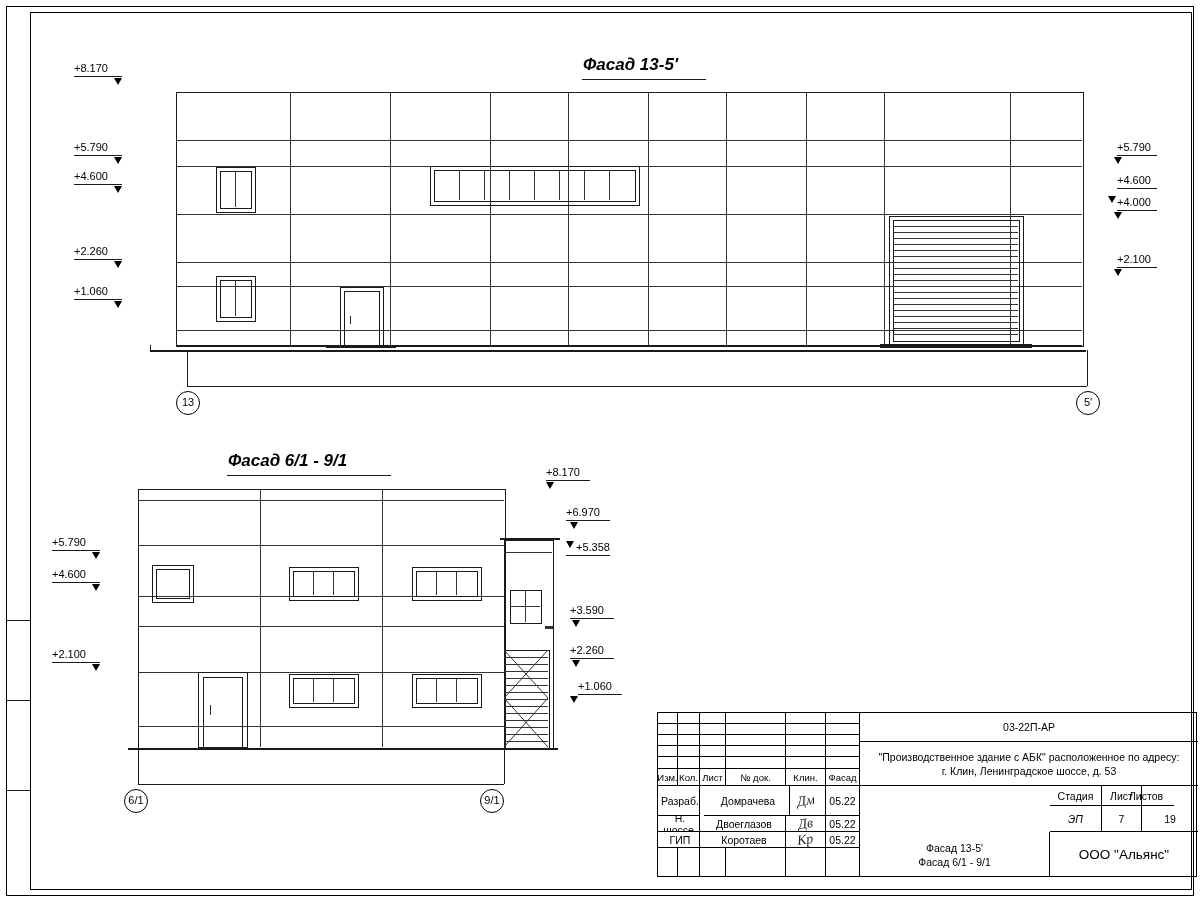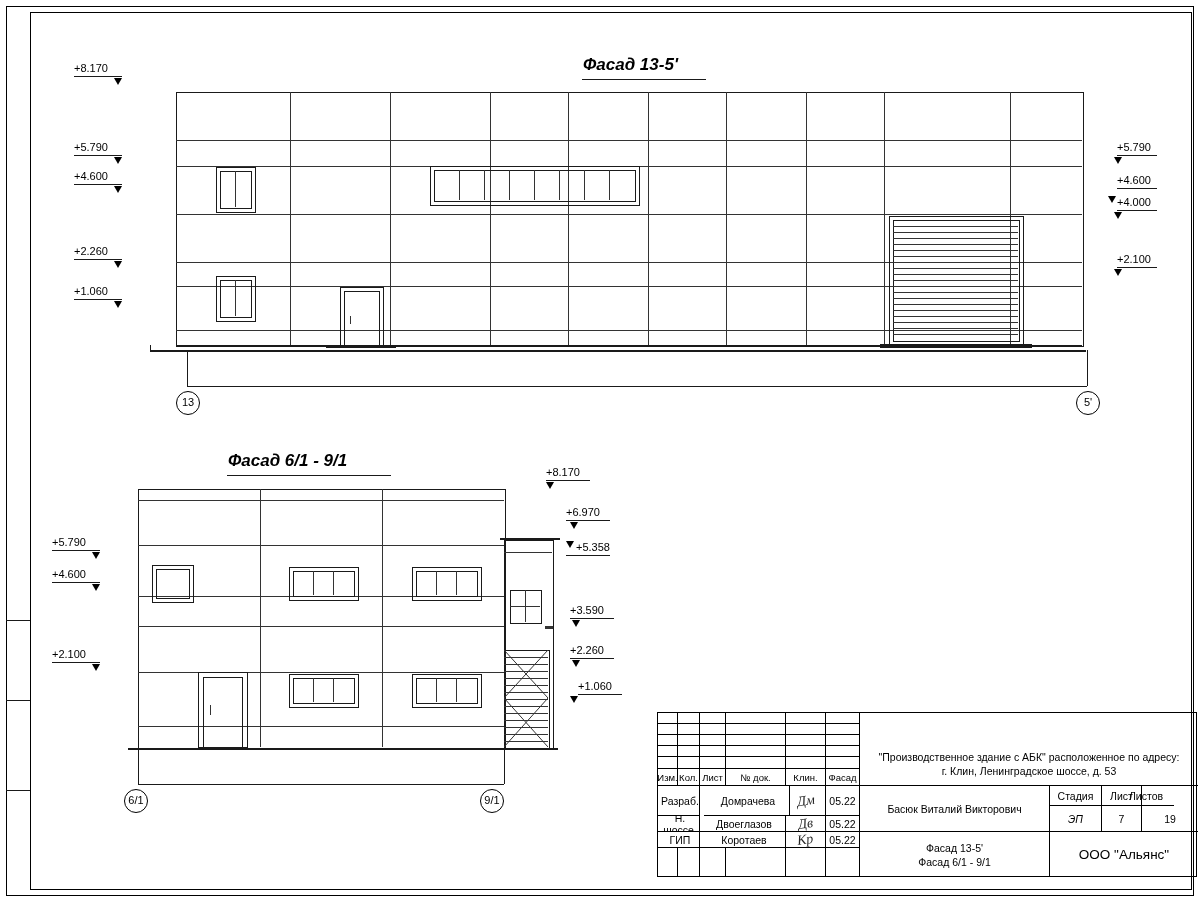--- a/index.html
+++ b/index.html
@@ -300,20 +300,21 @@
     <div class="c" style="left:128px;top:33px;width:40px;height:11px;"></div>
     <div class="c" style="left:168px;top:33px;width:34px;height:11px;"></div>
 
     <div class="c" style="left:0;top:44px;width:20px;height:12px;"></div>
     <div class="c" style="left:20px;top:44px;width:22px;height:12px;"></div>
     <div class="c" style="left:42px;top:44px;width:26px;height:12px;"></div>
     <div class="c" style="left:68px;top:44px;width:60px;height:12px;"></div>
     <div class="c" style="left:128px;top:44px;width:40px;height:12px;"></div>
     <div class="c" style="left:168px;top:44px;width:34px;height:12px;"></div>
 
+    <div class="c big" style="left:202px;top:0;width:338px;height:29px;border-right:none;">03-22П-АР</div>
 
     <div class="c" style="left:202px;top:29px;width:338px;height:44px;border-right:none;flex-direction:column;line-height:14px;">
       <span>"Производственное здание с АБК" расположенное по адресу:</span>
       <span>г. Клин, Ленинградское шоссе, д. 53</span>
     </div>
 
     <div class="c" style="left:0;top:56px;width:20px;height:17px;font-size:9.5px;">Изм.</div>
     <div class="c" style="left:20px;top:56px;width:22px;height:17px;font-size:9.5px;">Кол.</div>
     <div class="c" style="left:42px;top:56px;width:26px;height:17px;font-size:9.5px;">Лист</div>
     <div class="c" style="left:68px;top:56px;width:60px;height:17px;font-size:9.5px;">№ док.</div>
@@ -341,21 +342,20 @@
       </div>
     <div class="c" style="left:168px;top:119px;width:34px;height:16px;">05.22</div>
 
     <div class="c nbb" style="left:0;top:135px;width:20px;height:29px;"></div>
     <div class="c nbb" style="left:20px;top:135px;width:22px;height:29px;"></div>
     <div class="c nbb" style="left:42px;top:135px;width:26px;height:29px;"></div>
     <div class="c nbb" style="left:68px;top:135px;width:60px;height:29px;"></div>
     <div class="c nbb" style="left:128px;top:135px;width:40px;height:29px;"></div>
     <div class="c nbb" style="left:168px;top:135px;width:34px;height:29px;"></div>
 
-    <div class="c" style="left:202px;top:73px;width:190px;height:46px;">Басюк Виталий Викторович</div>
 
     <div class="c" style="left:202px;top:119px;width:190px;height:45px;border-bottom:none;flex-direction:column;line-height:14px;">
       <span>Фасад 13-5'</span>
       <span>Фасад 6/1 - 9/1</span>
     </div>
 
     <div class="c" style="left:392px;top:73px;width:52px;height:20px;">Стадия</div>
     <div class="c" style="left:444px;top:73px;width:40px;height:20px;">Лист</div>
     <div class="c nb" style="left:460px;top:73px;width:56px;height:20px;">Листов</div>
 

